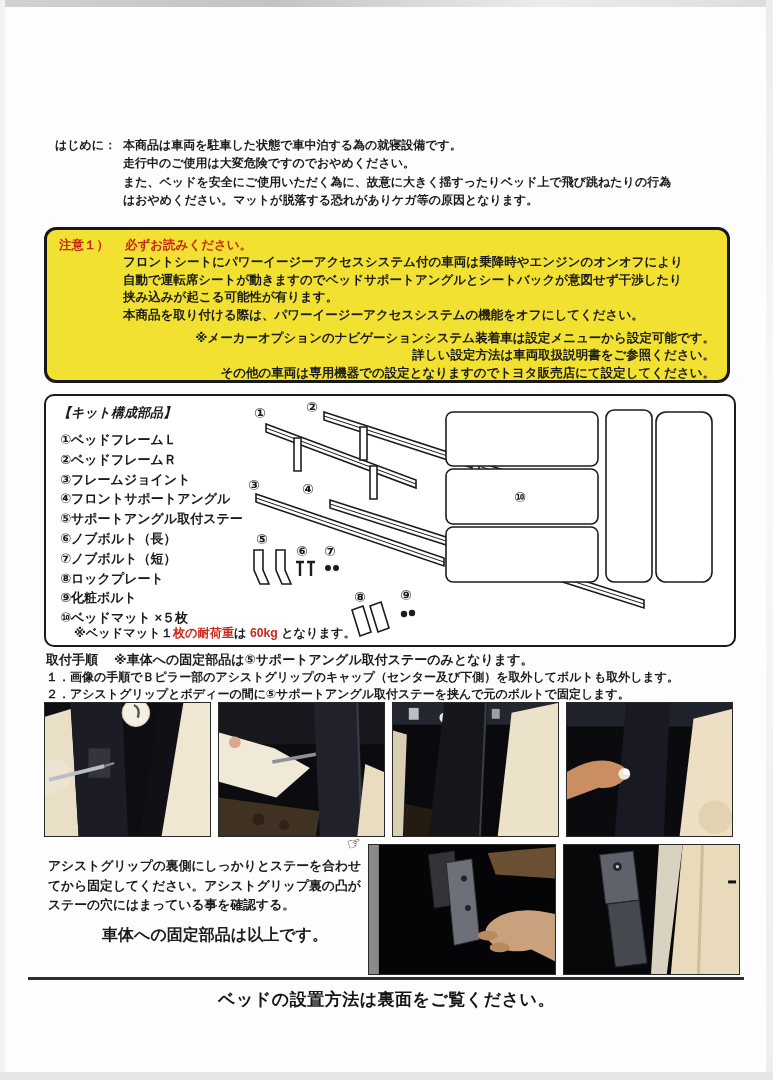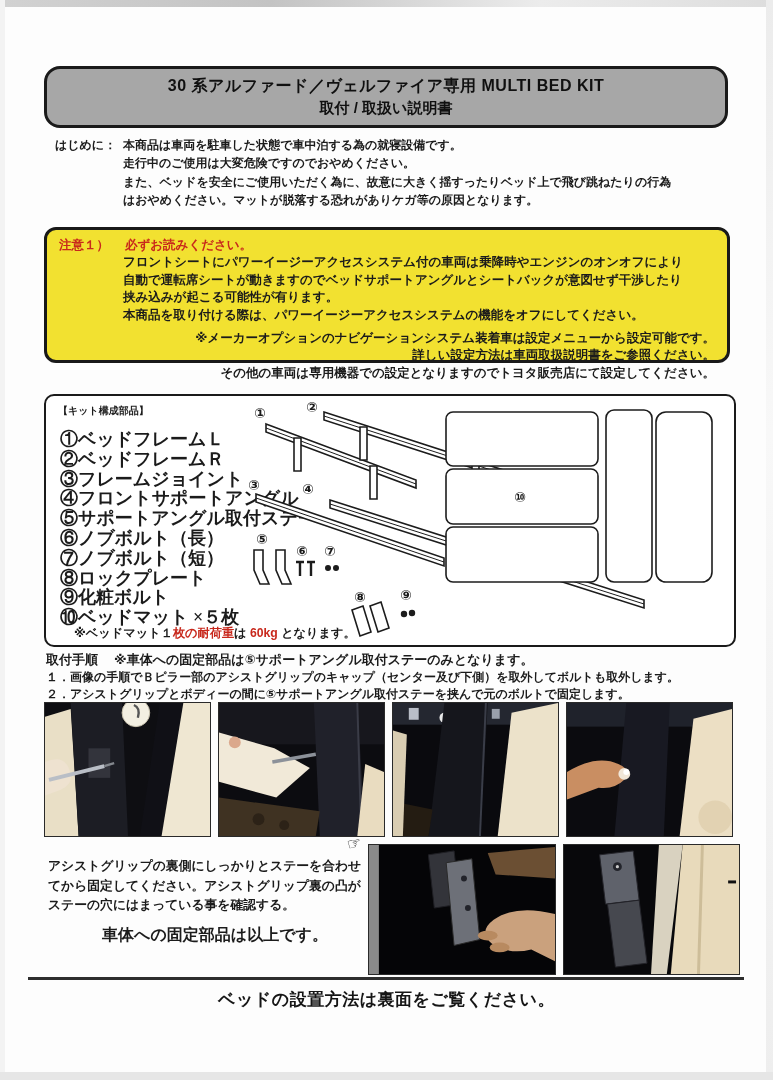--- a/index.html
+++ b/index.html
@@ -24,39 +24,39 @@
   }
   .title-bar .l1{font-size:16px;letter-spacing:.5px;}
   .title-bar .l2{font-size:15px;margin-top:2px;}
 
   .intro{position:absolute;left:55px;top:136px;width:700px;display:flex;
     font-size:12px;line-height:18.4px;}
   .intro .ilabel{flex:none;width:68px;}
   .intro .ibody div{white-space:nowrap;}
 
   .warning-box{
-    position:absolute;left:44px;top:227px;width:686px;height:136px;
+    position:absolute;left:44px;top:227px;width:686px;height:156px;
     background:#f2e130;border:3px solid #191919;border-radius:12px;
     box-sizing:border-box;padding:7px 12px 0 12px;
     font-size:12.5px;line-height:17.4px;
   }
   .w-head{display:flex;color:#c8281c;}
   .w-head .wlabel{margin-right:16px;}
   .w-body{margin-left:64px;}
   .w-note{margin-top:6px;margin-left:34px;text-align:right;}
   .w-note .cont{padding-left:13px;}
 
   .kit-box{
     position:absolute;left:44px;top:394px;width:692px;height:253px;
     background:#ffffff;border:2.5px solid #1a1a1a;border-radius:10px;
     box-sizing:border-box;overflow:hidden;
   }
-  .kit-heading{position:absolute;left:12px;top:8px;font-size:10px;}
+  .kit-heading{position:absolute;left:12px;top:8px;font-size:13px;font-style:italic;}
   .kit-list{position:absolute;left:14px;top:34px;margin:0;padding:0;list-style:none;
-    font-size:18px;line-height:19.8px;white-space:nowrap;font-family:Liberation Serif, serif;}
+    font-size:13px;line-height:19.8px;white-space:nowrap;}
   .kit-note{position:absolute;left:28px;top:229px;font-size:12.2px;white-space:nowrap;}
   .red{color:#c8281c;}
   .kit-diagram{position:absolute;left:198px;top:4px;}
   .kit-diagram text{font-size:14px;font-weight:bold;fill:#1a1a1a;
     font-family:"DejaVu Sans","Liberation Sans",sans-serif;}
 
   .install{position:absolute;left:46px;top:651px;width:706px;}
   .install-head{display:flex;gap:16px;font-size:13px;line-height:18px;}
   .install-steps div{font-size:12px;line-height:17.2px;white-space:nowrap;}
 
@@ -81,24 +81,20 @@
 </style>
 </head>
 <body>
 
 <div class="page">
   <div class="scan-top"></div>
   <div class="scan-right"></div>
   <div class="scan-left"></div>
   <div class="scan-bottom"></div>
 
-  <div class="title-bar">
-    <div class="l1">30 系アルファード／ヴェルファイア専用 MULTI BED KIT</div>
-    <div class="l2">取付 / 取扱い説明書</div>
-  </div>
 
   <div class="intro">
     <div class="ilabel">はじめに：</div>
     <div class="ibody">
       <div>本商品は車両を駐車した状態で車中泊する為の就寝設備です。</div>
       <div>走行中のご使用は大変危険ですのでおやめください。</div>
       <div>また、ベッドを安全にご使用いただく為に、故意に大きく揺すったりベッド上で飛び跳ねたりの行為</div>
       <div>はおやめください。マットが脱落する恐れがありケガ等の原因となります。</div>
     </div>
   </div>

